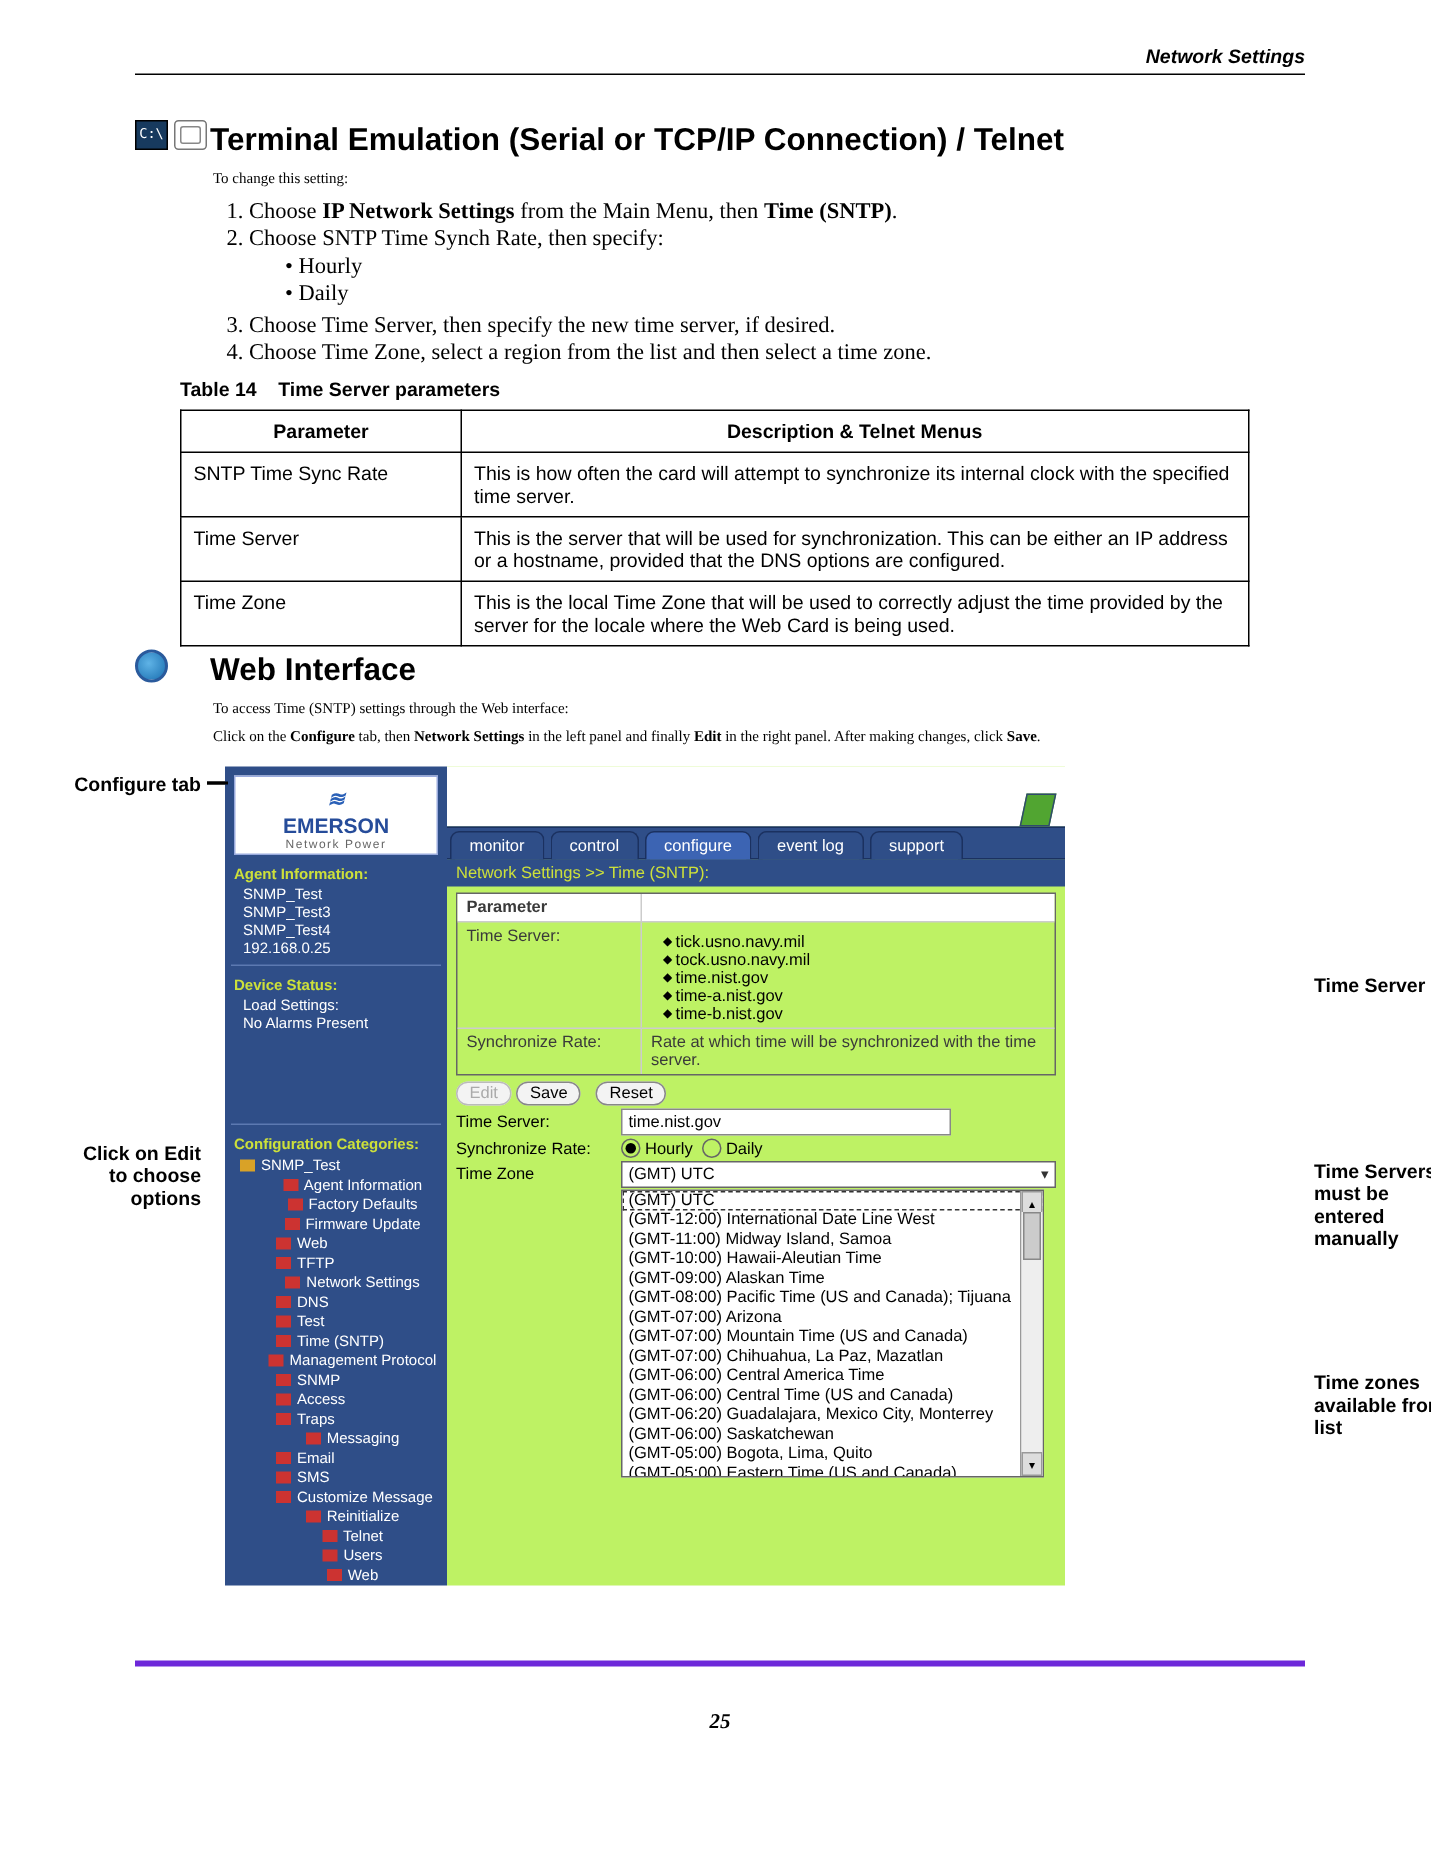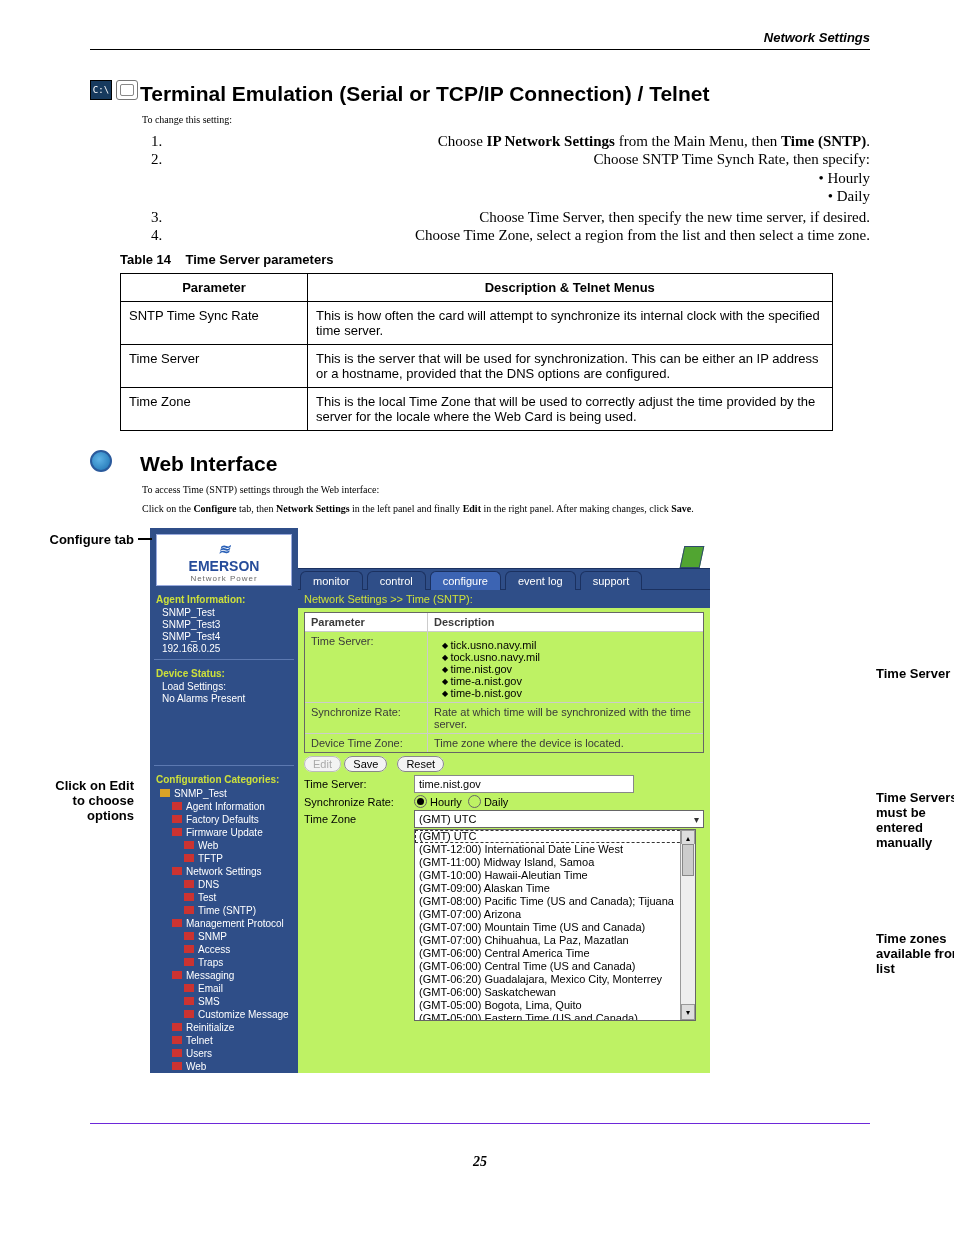--- a/index.html
+++ b/index.html
@@ -46,21 +46,21 @@
     font-family: Arial, Helvetica, sans-serif;
     font-weight: bold;
     font-size: 21px;
     margin: 0 0 6px 0;
     padding-top: 2px;
   }
 
   .indent { margin-left: 52px; }
   p { margin: 0 0 8px 0; font-size: 10px; }
   ol { margin: 0 0 6px 18px; padding: 0; font-size: 15px; }
-  ol li { margin: 1px 0 1px 6px; text-align: right; }
+  ol li { margin: 1px 0 1px 6px; }
   ul.bullets { list-style: none; margin: 2px 0 4px 18px; padding: 0; }
   ul.bullets li::before { content: "•  "; }
   .strong { font-weight: bold; }
 
   table.spec {
     border-collapse: collapse;
     width: 95%;
     margin: 6px 0 0 0;
     font-family: Arial, Helvetica, sans-serif;
     font-size: 13px;
@@ -118,21 +118,21 @@
     font-size: 14px;
     border: 1px solid #99aadd;
     margin: 6px 6px 4px 6px;
   }
   .logo-sub { font-size:8px; color:#666; font-weight:normal; letter-spacing:1px; }
   .sb-section { padding: 4px 6px 2px 6px; color: #cde03a; font-weight:bold; }
   .sb-line { padding: 0 6px 1px 12px; color:#fff; }
   .sb-hr { height:1px; background:#5c79b1; margin:4px 4px; }
   .cfg-tree { font-size:10px; color:#fff; }
   .cfg-tree .l0 { padding:1px 0 1px 10px; display:flex; gap:4px; }
-  .cfg-tree .l1 { padding:1px 0 1px 22px; display:flex; gap:4px; }
+  .cfg-tree .l1 { padding:1px 0 1px 22px; display:flex; gap:4px;justify-content:center; }
   .cfg-tree .l2 { padding:1px 0 1px 34px; display:flex; gap:4px; }
   .folder-red { width:10px; height:8px; background:#cc3331; display:inline-block; flex-shrink:0; margin-top:1px; }
   .folder-yellow { width:10px; height:8px; background:#d9a227; display:inline-block; flex-shrink:0; margin-top:1px; }
 
   .main {
     flex:1;
     background:#bef264;
     position:relative;
     padding-bottom: 8px;
   }
@@ -213,21 +213,21 @@
   .scrollbar .up,.scrollbar .down { height:14px; background:#ddd; border:1px solid #999; display:flex;align-items:center;justify-content:center;font-size:8px;}
   .scrollbar .track { background:#eee; position:absolute; top:14px; bottom:14px; left:0; right:0;}
   .scrollbar .thumb { position:absolute; left:1px; right:1px; top:0; height:30px; background:#ccc; border:1px solid #888;}
 
   
   .lead {
     position:absolute; height:2px; background:#000;
   }
   .lead-ah-l { width:0;height:0;border-top:5px solid transparent;border-bottom:5px solid transparent;border-right:10px solid #000; position:absolute; }
 
-  .page-num { text-align:center; font-style:italic; font-weight:bold; font-size:14px; padding:30px 0 0 0; border-top:1px solid #6d28d9; margin-top:50px; }
+  .page-num { text-align:center; font-style:italic; font-weight:bold; font-size:14px; padding:30px 0 0 0; border-top:4px solid #6d28d9; margin-top:50px; }
 </style>
 </head>
 <body>
 
 <div class="page">
   <div class="header-right">Network Settings</div>
 
   <div class="row">
     <div class="gutter">
       <span class="icon-cv">C:\</span>
@@ -275,21 +275,21 @@
         <td>This is the server that will be used for synchronization. This can be either an IP address or a hostname, provided that the DNS options are configured.</td>
       </tr>
       <tr>
         <td>Time Zone</td>
         <td>This is the local Time Zone that will be used to correctly adjust the time provided by the server for the locale where the Web Card is being used.</td>
       </tr>
     </tbody>
       </table>
   </div>
 
-  <div class="row" style="margin-top:19px;">
+  <div class="row" style="margin-top:2px;">
     <div class="gutter">
         <span class="icon-globe"></span>
       </div>
     <div class="content">
         <h3 class="section">Web Interface</h3>
       </div>
   </div>
   <div class="indent">
     <p>To access Time (SNTP) settings through the Web interface:</p>
     <p>
@@ -440,41 +440,36 @@
             <div class="tab">control</div>
             <div class="tab active">configure</div>
             <div class="tab">event log</div>
             <div class="tab">support</div>
           </div>
           <div class="crumbs">Network Settings &gt;&gt; Time (SNTP):</div>
 
           <div class="pbox">
             <div class="prow" style="font-weight:bold;">
               <div class="pcell-l">Parameter</div>
-              <div class="pcell-r">Description</div>
             </div>
             <div class="prow">
               <div class="pcell-l">Time Server:</div>
               <div class="pcell-r">
                 <div class="plist" id="server-list">
                     <div>tick.usno.navy.mil</div>
                     <div>tock.usno.navy.mil</div>
                     <div>time.nist.gov</div>
                     <div>time-a.nist.gov</div>
                     <div>time-b.nist.gov</div>
                   </div>
               </div>
             </div>
             <div class="prow">
               <div class="pcell-l">Synchronize Rate:</div>
               <div class="pcell-r">Rate at which time will be synchronized with the time server.</div>
-            </div>
-            <div class="prow">
-              <div class="pcell-l">Device Time Zone:</div>
-              <div class="pcell-r">Time zone where the device is located.</div>
             </div>
           </div>
 
           <div class="btnbar">
             <span class="btn disabled">Edit</span>
             <span class="btn">Save</span>
             &nbsp;
             <span class="btn">Reset</span>
           </div>
 

